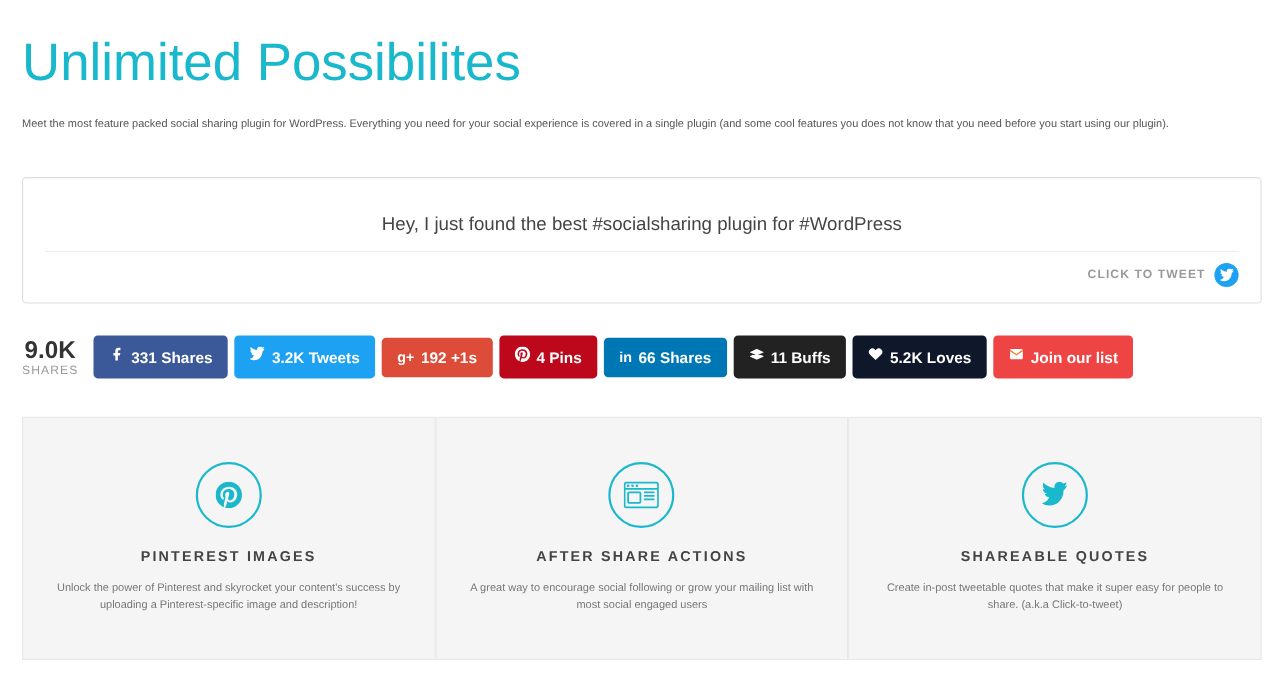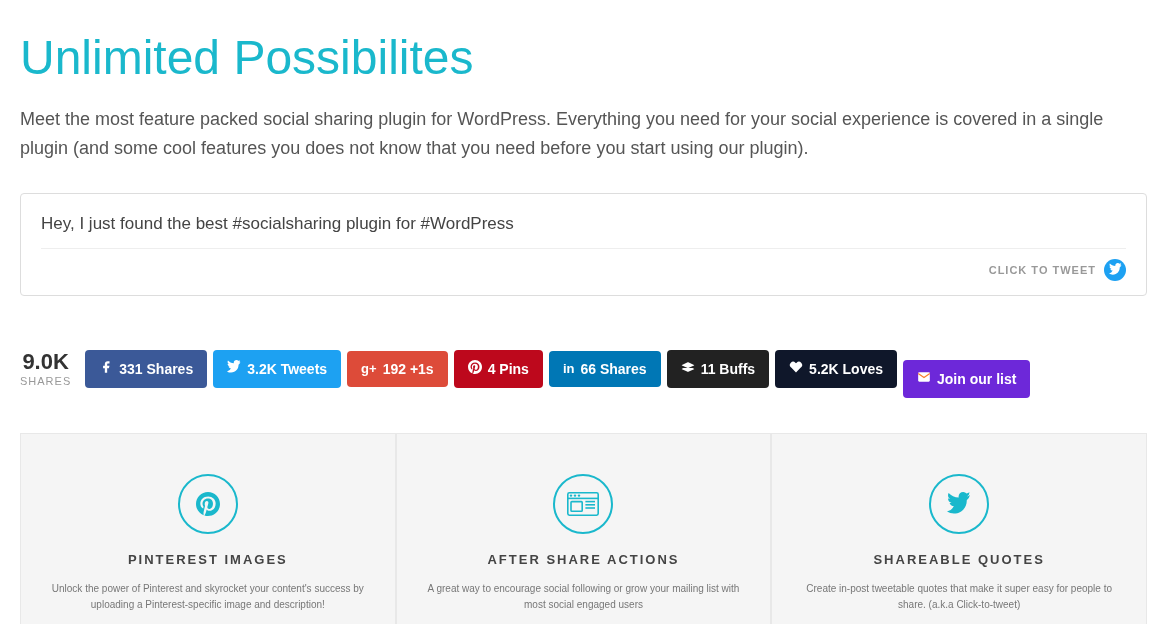--- a/index.html
+++ b/index.html
@@ -12,33 +12,34 @@
     }
 
     .page-title {
       font-size: 48px;
       color: #1ab8cc;
       font-weight: 300;
       margin-bottom: 20px;
     }
 
     .description {
-      font-size: 18px;
+      font-size: 10px;
       color: #555;
       line-height: 1.6;
-      margin-bottom: 30px;
+      margin-bottom: 40px;
       max-width: 1100px;
     }
 
     .tweet-box {
       border: 1px solid #ddd;
       border-radius: 4px;
-      padding: 20px 20px 14px 20px;
-      margin-bottom: 44px;
+      padding: 32px 20px 14px 20px;
+      margin-bottom: 29px;
       position: relative;
+      text-align: center;
     }
 
     .tweet-text {
       font-size: 17px;
       color: #444;
       margin-bottom: 14px;
     }
 
     .click-to-tweet {
       display: flex;
@@ -115,21 +116,21 @@
       font-size: 16px;
     }
 
     .btn-facebook { background: #3b5998; }
     .btn-twitter { background: #1da1f2; justify-content: space-between; }
     .btn-google { background: #dd4b39; }
     .btn-pinterest { background: #bd081c; }
     .btn-linkedin { background: #0077b5; }
     .btn-buffer { background: #222; }
     .btn-love { background: #0f172a; }
-    .btn-email { background: #6d28d9; margin-top: 20px; }
+    .btn-email { background: #ef4444; }
 
     .features-grid {
       display: grid;
       grid-template-columns: repeat(3, 1fr);
       gap: 0;
     }
 
     .feature-card {
       background: #f5f5f5;
       padding: 40px 30px;

